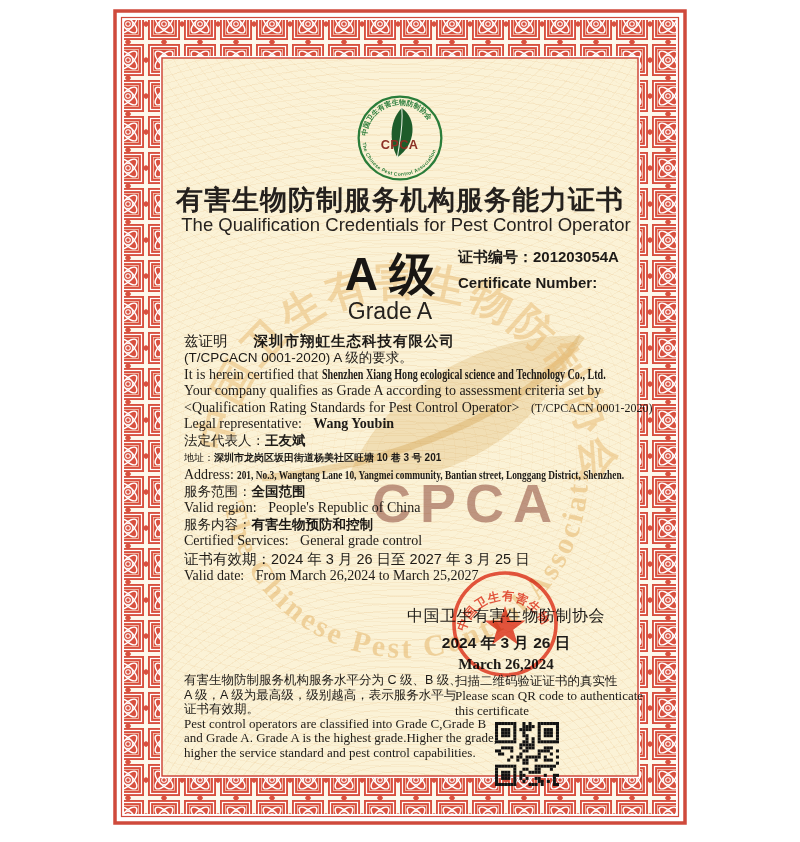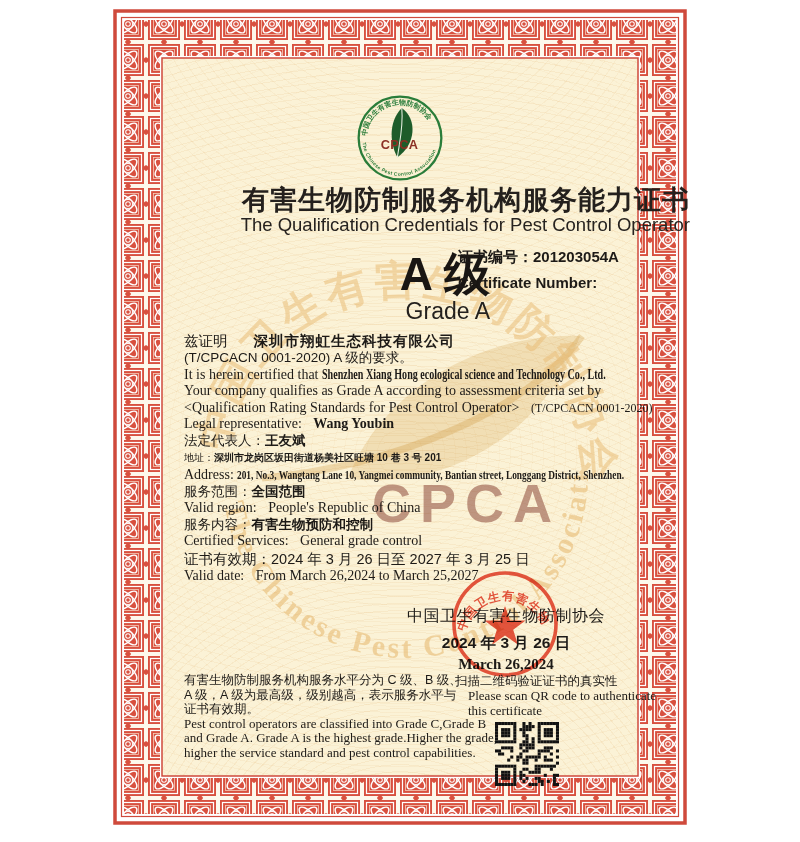--- a/index.html
+++ b/index.html
@@ -17,21 +17,21 @@
   .inner{
     position:absolute;left:52px;top:52px;right:52px;bottom:52px;
     background-color:#fbf2d6;
     background-image:
       repeating-radial-gradient(circle at 50% 118%, rgba(216,152,72,.10) 0 1px, transparent 1px 7px),
       repeating-radial-gradient(circle at 50% -18%, rgba(216,152,72,.08) 0 1px, transparent 1px 9px),
       repeating-radial-gradient(circle at 50% 55%, rgba(216,152,72,.05) 0 1px, transparent 1px 11px);
   }
   .border-svg,.wm-svg{position:absolute;left:0;top:0;pointer-events:none;}
   .abs{position:absolute;}
-  .ctr{text-align:right;}
+  .ctr{text-align:center;}
   .zh{font-family:"Liberation Sans",sans-serif;}
   .en{font-family:"Liberation Serif",serif;}
   .title-zh{left:0;right:0;top:176px;font-size:27px;font-weight:700;letter-spacing:1px;color:#24201d;}
   .title-en{left:12px;right:0;top:208px;font-size:18.5px;font-weight:400;color:#26221f;font-family:"Liberation Sans",sans-serif;}
   .grade-zh{left:180px;top:238px;width:200px;font-size:46px;font-weight:700;color:#191613;}
   .grade-en{left:180px;top:292px;width:200px;font-size:23px;color:#24211e;}
   .certno{left:348px;top:242px;font-size:15px;font-weight:700;}
   .certno .l2{font-weight:600;margin-top:7px;font-size:15px;}
   .body-block{left:74px;top:326px;right:30px;}
   .bl{height:16.5px;line-height:16.5px;white-space:nowrap;font-size:13.5px;}
@@ -44,21 +44,21 @@
   .sig{left:280px;top:600px;width:232px;text-align:center;}
   .sig .org{font-size:16px;letter-spacing:.5px;}
   .sig .d1{font-size:15.5px;font-weight:700;margin-top:6px;}
   .sig .d2{font-size:15px;font-weight:700;font-family:"Liberation Serif",serif;margin-top:2px;}
   .seal-svg{position:absolute;left:339px;top:562px;mix-blend-mode:multiply;}
   .grading{left:74px;top:667px;width:300px;}
   .grading .gz{font-size:12.5px;line-height:14.5px;white-space:nowrap;}
   .grading .ge{font-size:13px;line-height:14.5px;white-space:nowrap;font-family:"Liberation Serif",serif;}
   .qrblock{left:345px;top:668px;width:180px;}
   .qrblock .qz{font-size:12.5px;line-height:15px;white-space:nowrap;}
-  .qrblock .qe{font-size:13px;line-height:14.5px;white-space:nowrap;font-family:"Liberation Serif",serif;padding-left:13px;}
+  .qrblock .qe{font-size:13px;line-height:14.5px;white-space:nowrap;font-family:"Liberation Serif",serif;}
   .qr-wrap{margin:4px 0 0 40px;width:64px;height:64px;}
 </style>
 </head>
 <body>
 
 <div class="paper">
 
   <div class="inner"></div>
 
   <svg class="wm-svg" width="580" height="822" viewBox="0 0 580 822">

